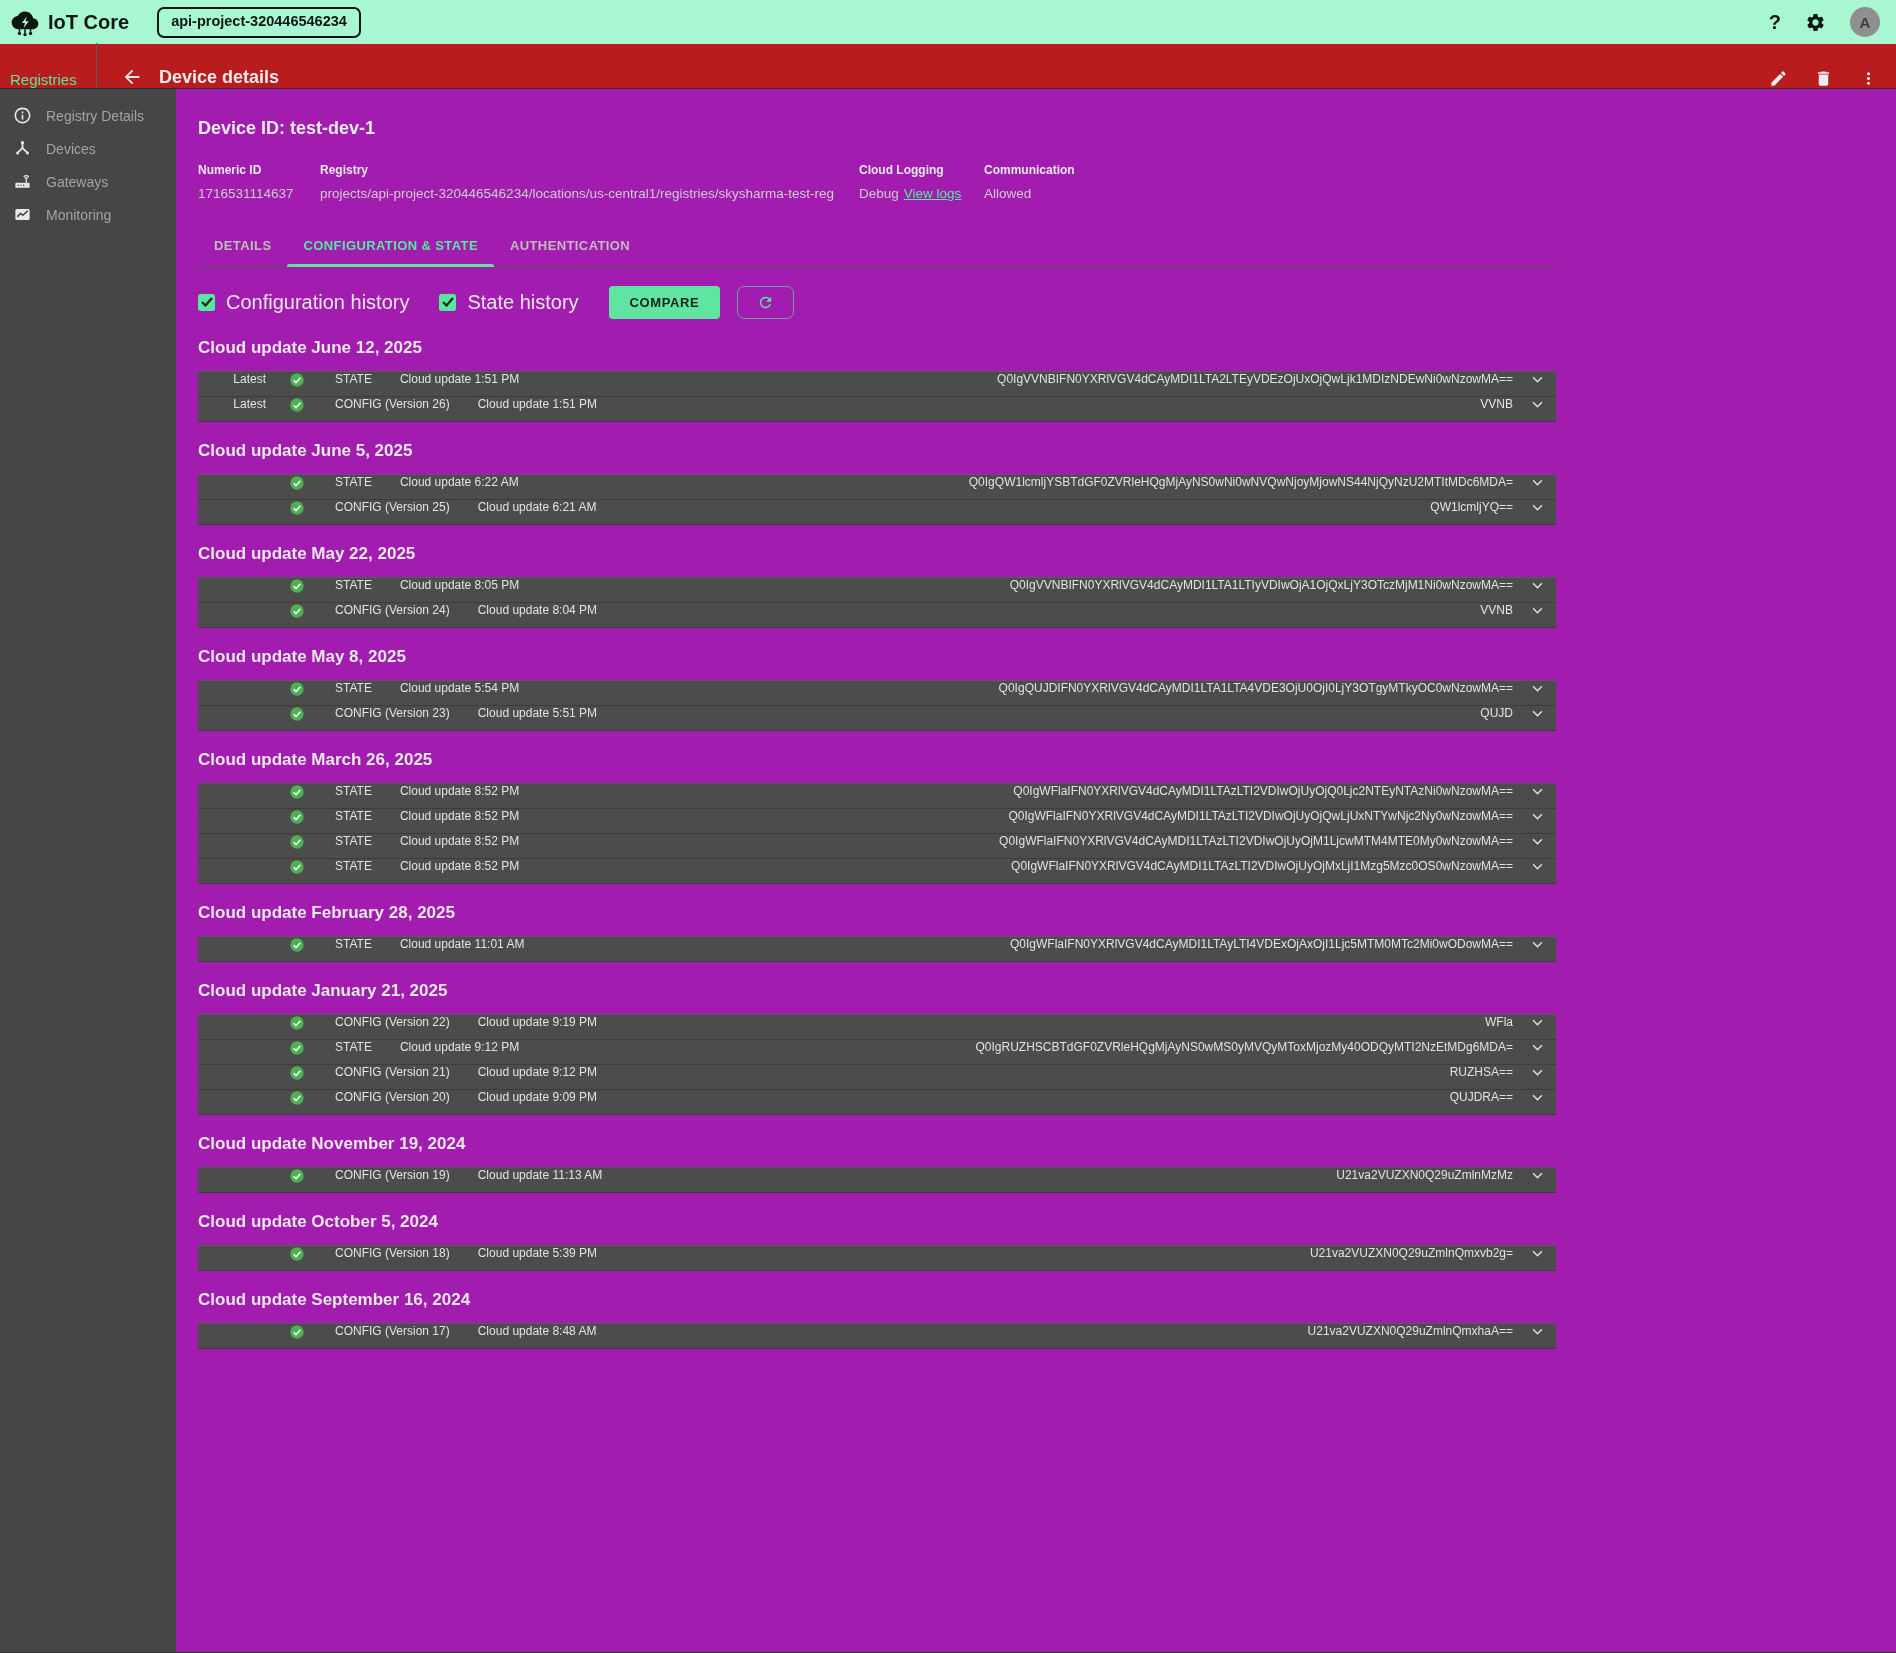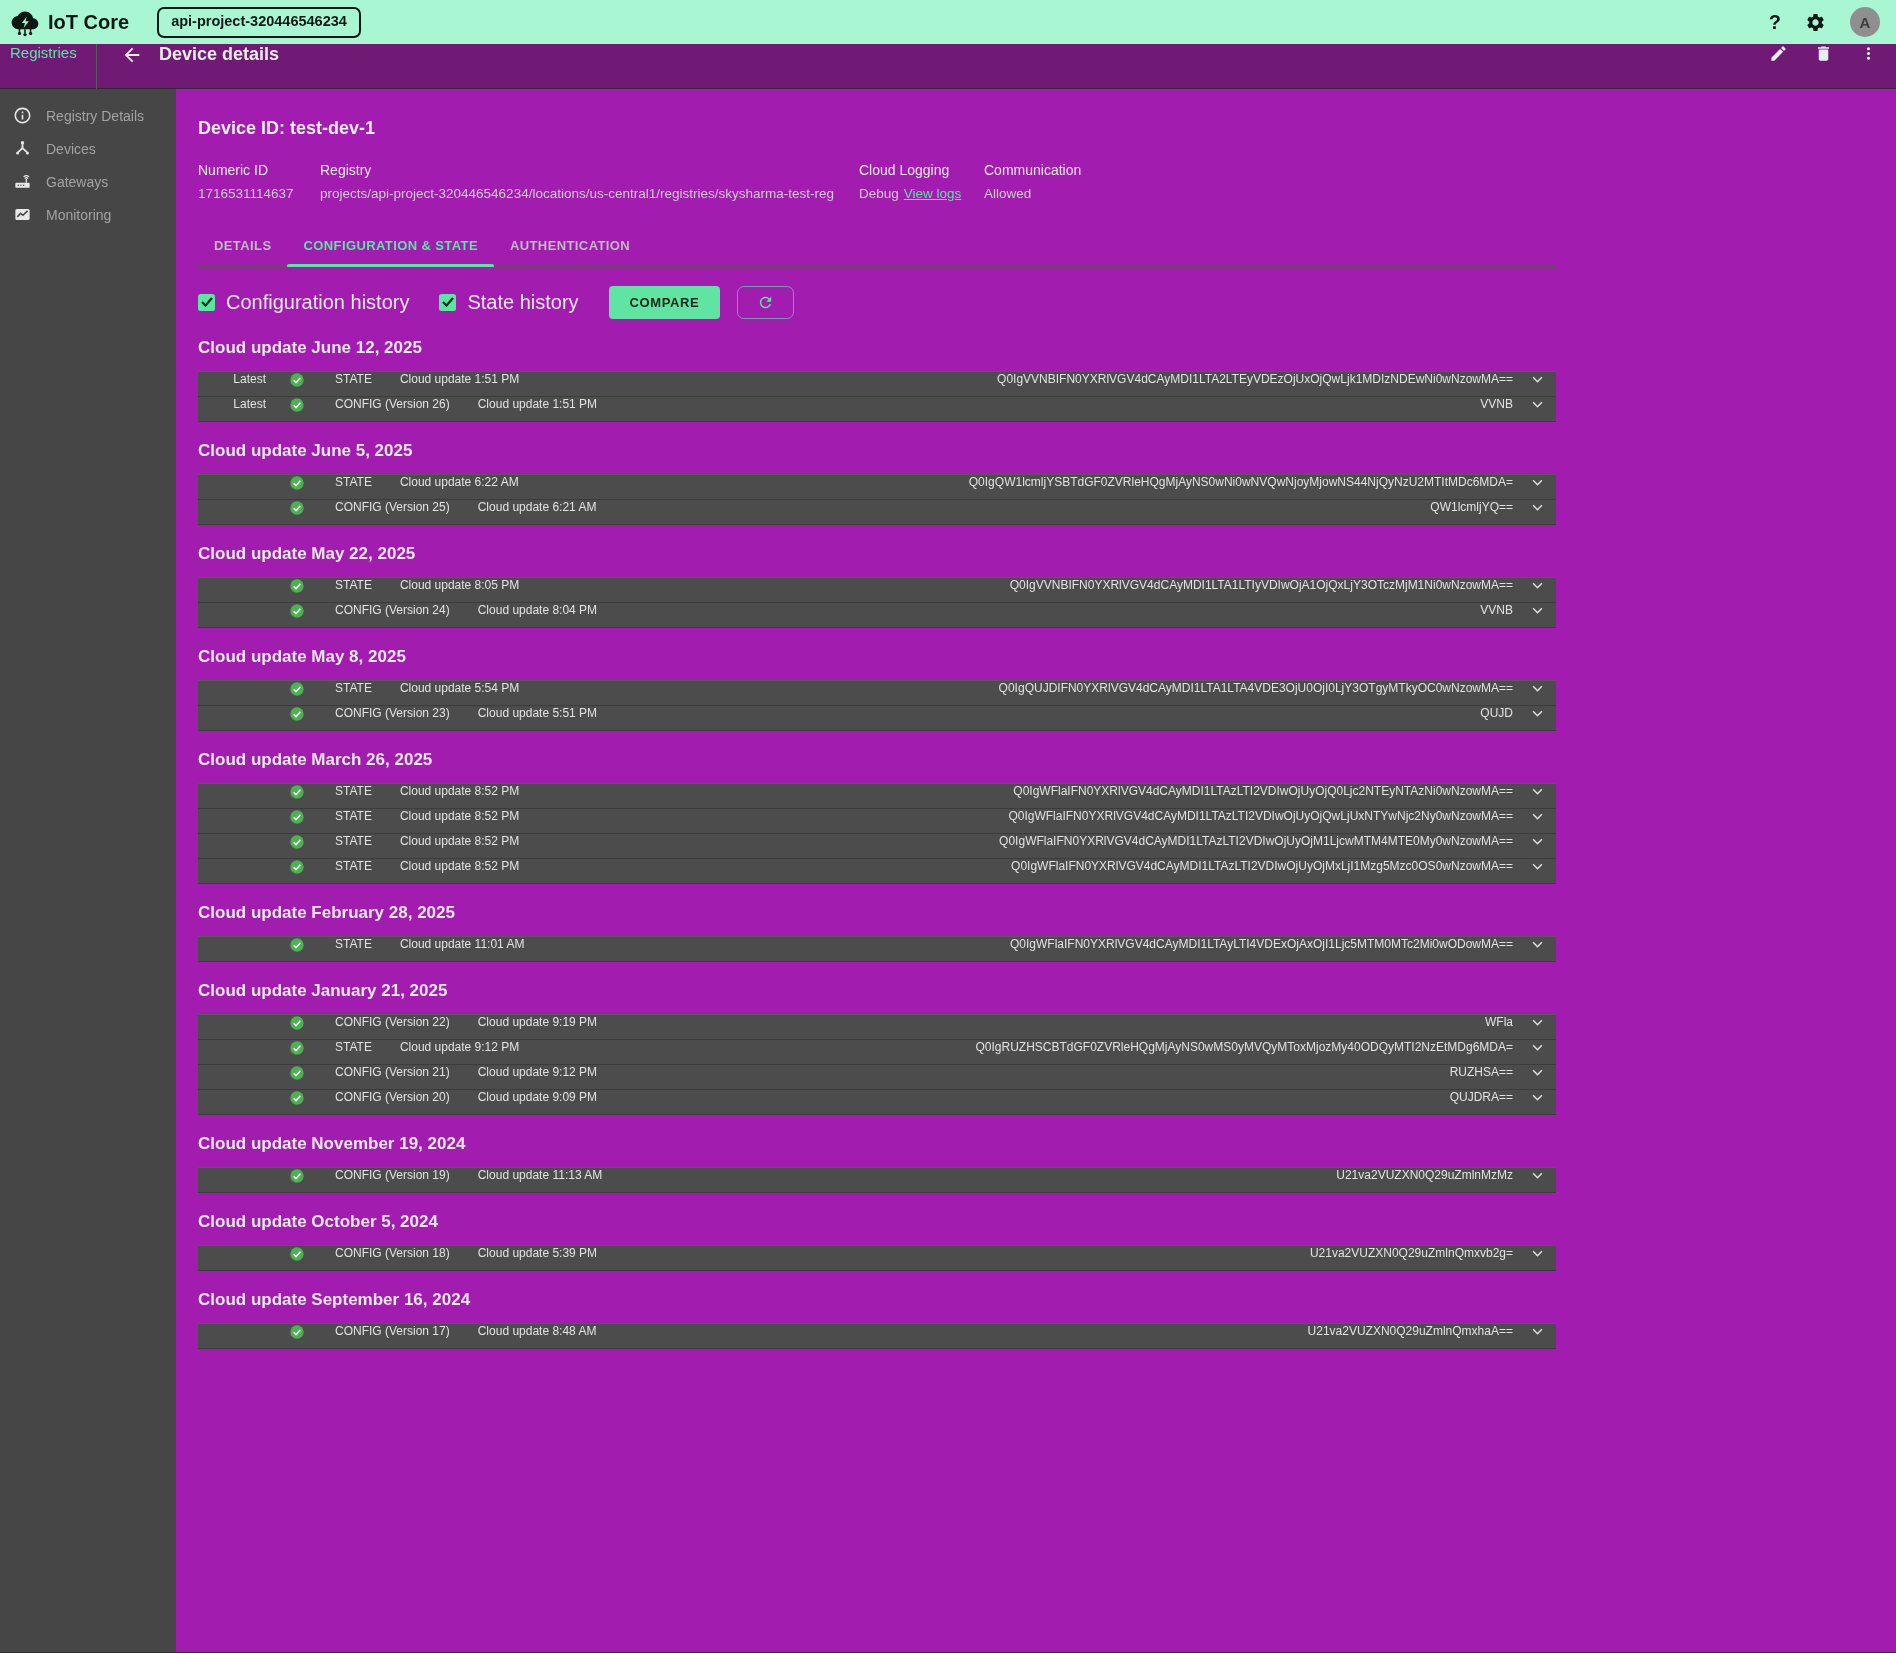--- a/index.html
+++ b/index.html
@@ -24,21 +24,21 @@
   .appbar-right { margin-left:auto; display:flex; align-items:center; gap:24px; }
   .help-glyph { font-size:20px; font-weight:bold; color:#101815; cursor:pointer; }
   .gear { width:21px; height:21px; cursor:pointer; }
   .avatar {
     width:30px; height:30px; border-radius:50%; background:#8f8f8f;
     display:flex; align-items:center; justify-content:center;
     color:#3d3d3d; font-size:15px; font-weight:bold; cursor:pointer;
   }
   
   .toolbar {
-    height:45px; background:#701a75; display:flex; align-items:flex-start;
+    height:45px; background:#b91c1c; display:flex; align-items:flex-end;
     border-bottom:1px solid #2c2c2c;
   }
   .breadcrumb { color:#58e79f; font-size:15px; padding:0 10px; width:96px; cursor:pointer; }
   .toolbar-divider { width:1px; height:45px; background:#5a5a5a; }
   .back-btn { margin-left:24px; width:22px; height:22px; cursor:pointer; flex:none; }
   .page-title { margin-left:16px; font-size:18px; font-weight:bold; color:#ececec; }
   .toolbar-right { margin-left:auto; display:flex; align-items:center; gap:26px; padding-right:18px; }
   .tool-icon { width:19px; height:19px; cursor:pointer; }
   
   .shell { display:flex; height:1563px; }
@@ -46,21 +46,21 @@
   .side-item {
     display:flex; align-items:center; height:33px; padding-left:13px;
     cursor:pointer; color:#a3a3a3; font-size:14px;
   }
   .side-item .sicon { width:19px; height:19px; margin-right:14px; flex:none; }
   .main { flex:1; background:#a21caf; overflow:hidden; }
   .content { padding:28px 0 0 22px; width:1380px; }
   
   .device-heading { font-size:18px; font-weight:bold; color:#ececec; line-height:22px; }
   .meta { display:flex; margin-top:23px; }
-  .meta-col .label { font-size:14px; font-weight:normal; color:#e8e8e8; line-height:17px; }
+  .meta-col .label { font-size:12px; font-weight:bold; color:#e8e8e8; line-height:17px; }
   .meta-col .value { font-size:13.5px; color:#cdcdcd; margin-top:6px; line-height:17px; }
   .m1 { width:122px; } .m2 { width:539px; } .m3 { width:125px; }
   .loglink { color:#58e79f; text-decoration:underline; cursor:pointer; margin-left:5px; }
   
   .tabs { display:flex; margin-top:26px; border-bottom:1px solid #555555; width:1358px; }
   .tab {
     font-size:13px; font-weight:bold; letter-spacing:.4px; color:#bdbdbd;
     padding:10px 16px 13px 16px; cursor:pointer; position:relative;
   }
   .tab.active { color:#58e79f; }

